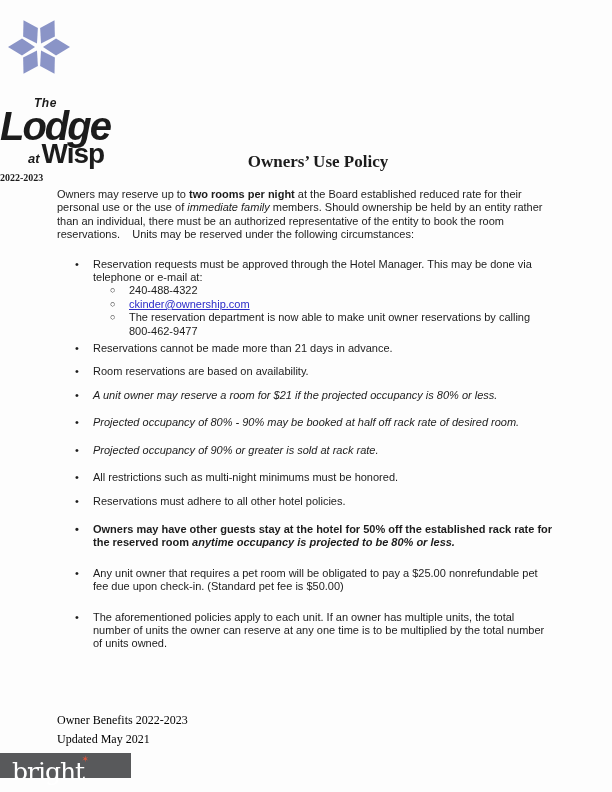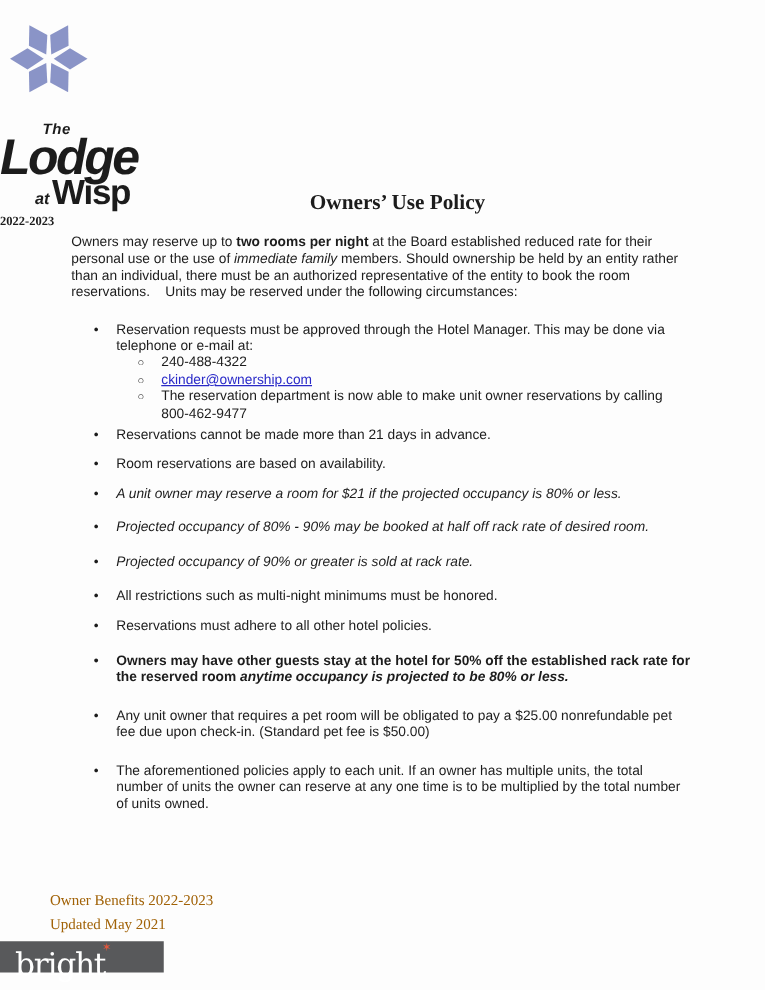--- a/index.html
+++ b/index.html
@@ -74,23 +74,23 @@
   .subli{display:flex;padding-left:17px;}
   .subli .sb{flex:none;width:19px;font-size:9px;line-height:13.4px;}
   .subli .sc{flex:1;}
   .email-link{color:#2a2ac8;text-decoration:underline;cursor:pointer;}
   .notes-label{margin:15px 57px 0 57px;}
   .list2{margin:15px 57px 0 57px;}
   .list2 .li{margin-bottom:17px;}
   .narrow{max-width:388px;}
   
   .footer{
-    position:absolute;left:40px;top:711px;
+    position:absolute;left:57px;top:711px;
     font-family:"Liberation Serif", serif;
-    font-size:12px;line-height:19px;color:#a16207;
+    font-size:12px;line-height:19px;color:#000000;
   }
   
   .brightmls{
     position:absolute;left:0;top:753px;
     width:131px;height:25px;
     background:#58595b;
     display:flex;align-items:flex-start;
     padding-left:12px;box-sizing:border-box;flex-direction:column;
   }
   .bm-brand{

